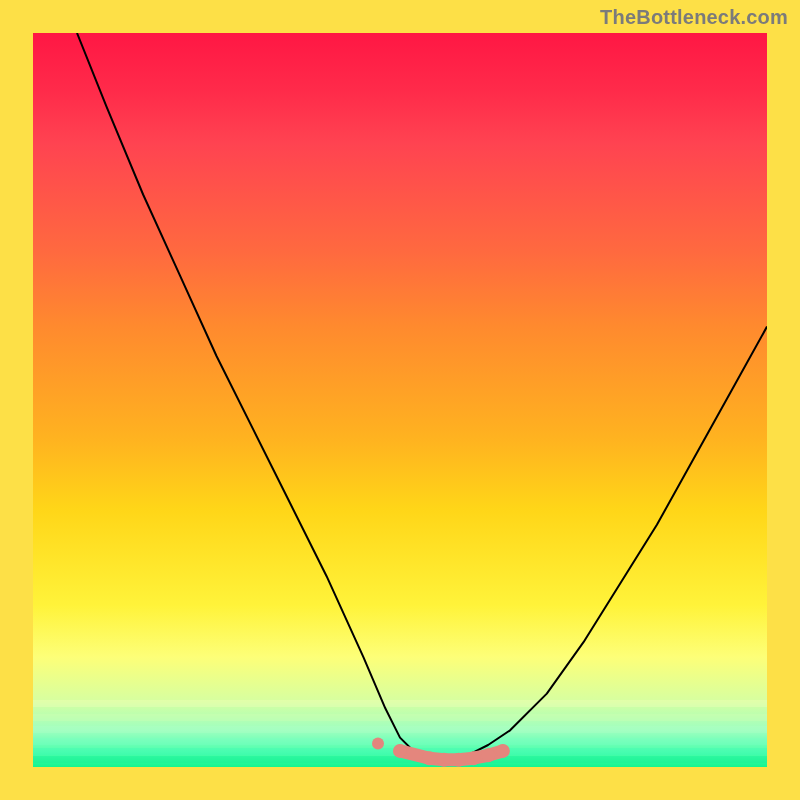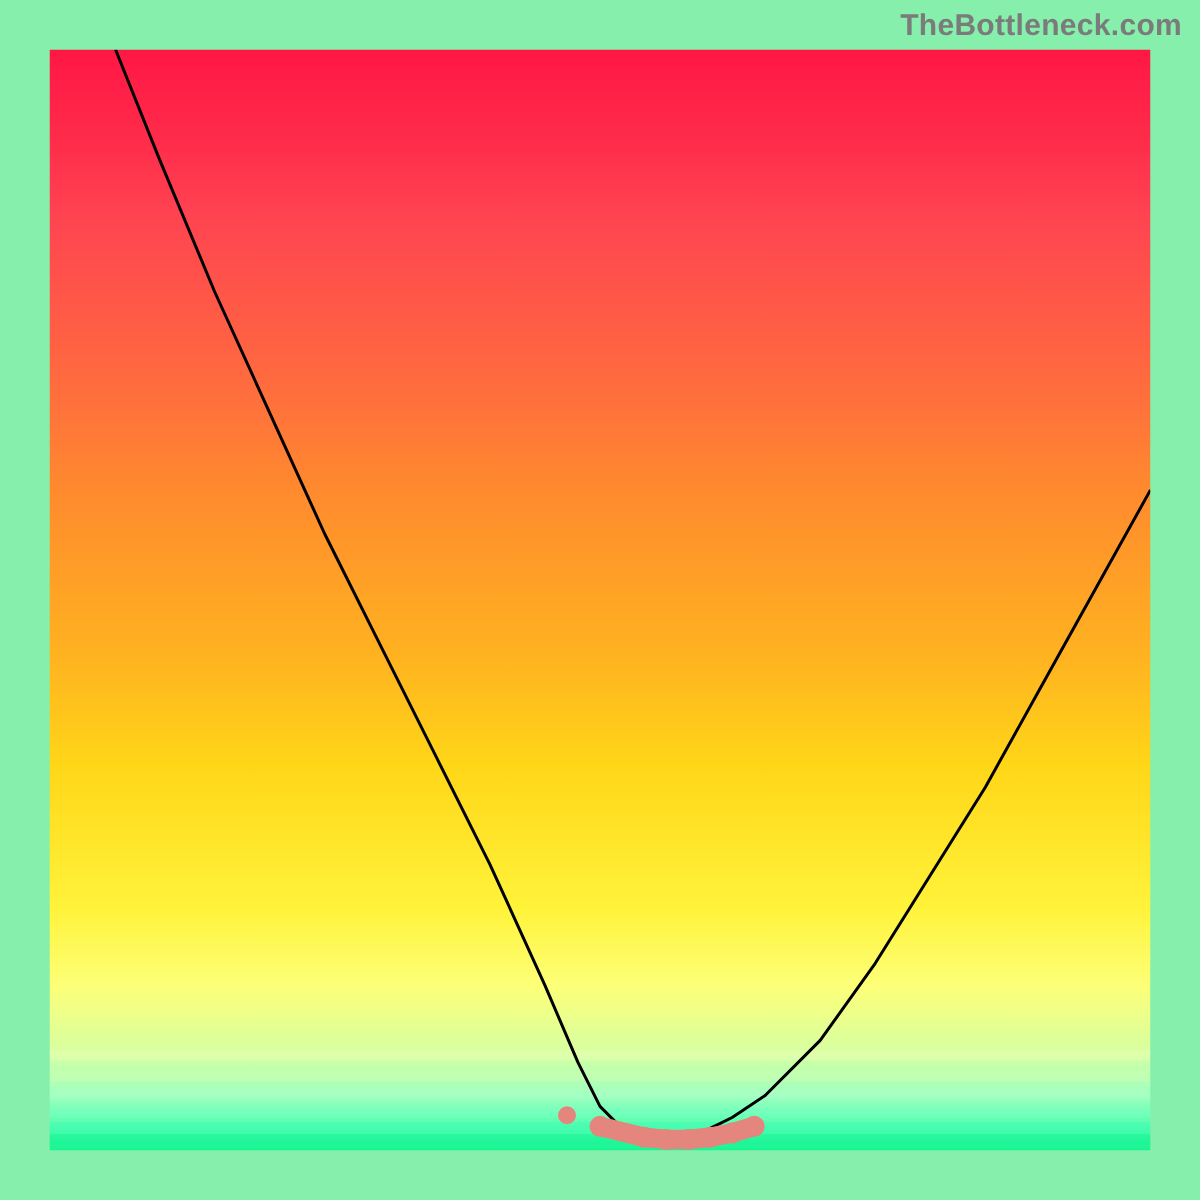--- a/index.html
+++ b/index.html
@@ -9,21 +9,21 @@
     height: 800px;
     background: #000;
     overflow: hidden;
     font-family: Arial, Helvetica, sans-serif;
   }
   .frame {
     position: absolute;
     top: 0; left: 0;
     width: 800px;
     height: 800px;
-    background: #86efac;
+    background: #fde047;
   }
   .plot-area {
     position: absolute;
     top: 33px;
     left: 33px;
     width: 734px;
     height: 734px;
     overflow: hidden;
   }
   .gradient {

